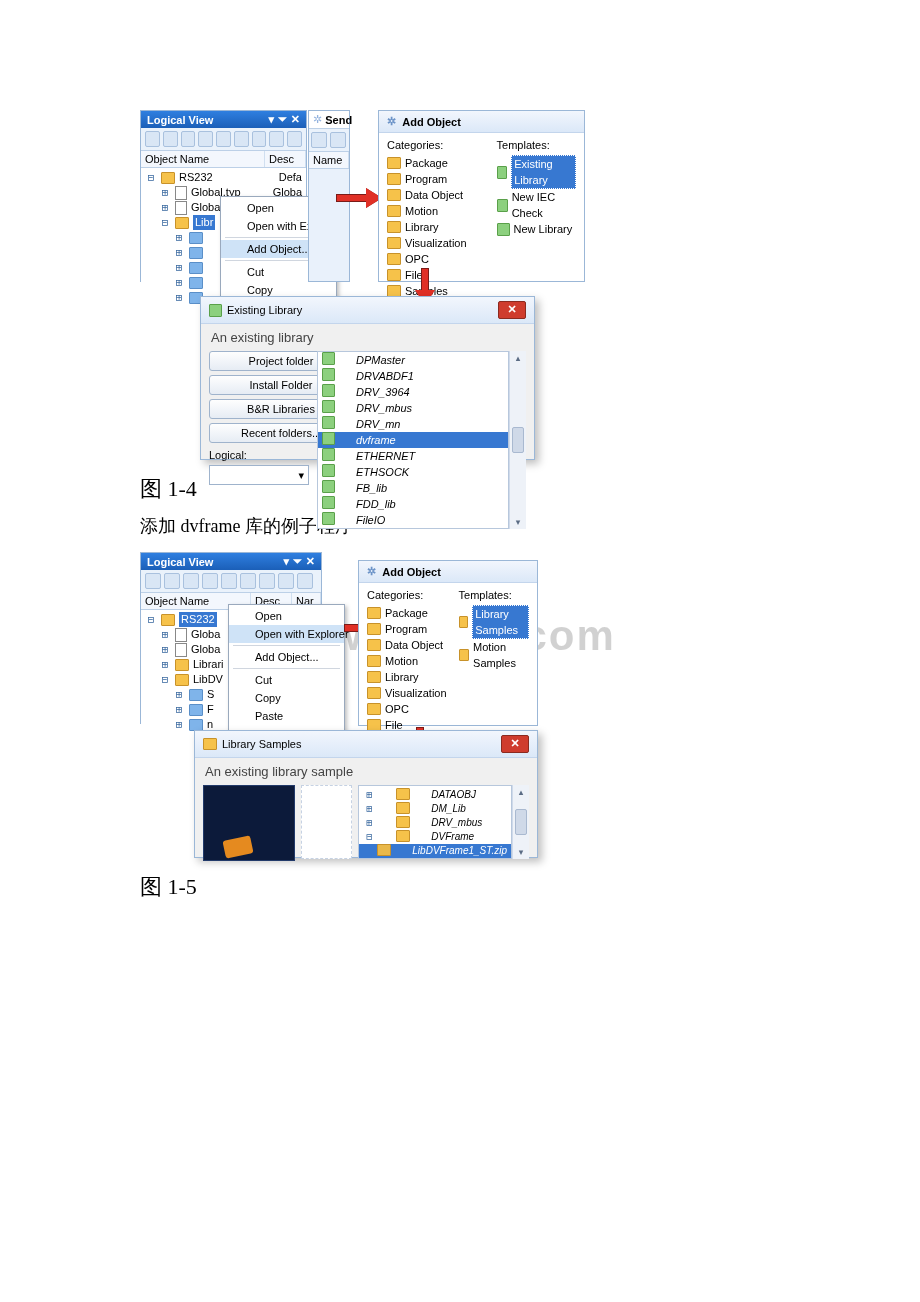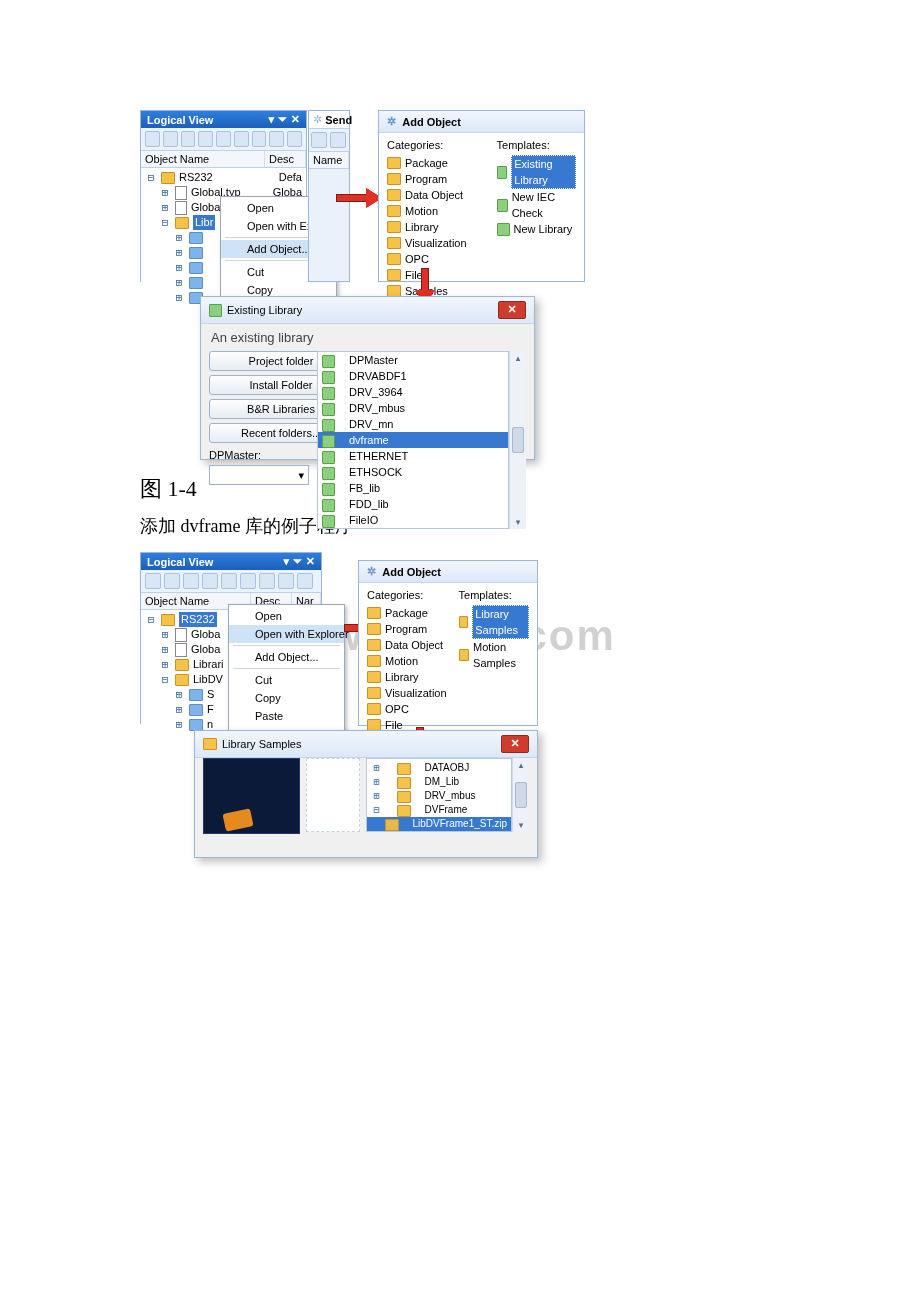--- a/index.html
+++ b/index.html
@@ -217,21 +217,21 @@
     min-width: 90px;
     text-align: center;
   }
   .listpane {
     background: #fff;
     border: 1px solid #b7c7dc;
     font-size: 11px;
     line-height: 16px;
     overflow: hidden;
   }
-  .listrow { display: flex; align-items: flex-end; gap: 14px; padding: 0 4px; }
+  .listrow { display: flex; align-items: flex-start; gap: 21px; padding: 0 4px; font-style: italic; }
   .listrow.sel { background: #3778d1; color: #fff; }
   .scrollbar {
     width: 16px;
     background: #eef2f8;
     border-left: 1px solid #cfdaea;
     display: flex;
     flex-direction: column;
     justify-content: space-between;
     align-items: center;
     padding: 2px 0;
@@ -458,21 +458,21 @@
         </span>
         <span class="close-btn">✕</span>
       </div>
       <div class="sub">An existing library</div>
       <div style="display:flex; padding:0 8px 8px 8px; gap:8px;">
         <div style="width:100px; display:flex; flex-direction:column; gap:4px;">
           <div class="btn">Project folder</div>
           <div class="btn">Install Folder</div>
           <div class="btn">B&amp;R Libraries</div>
           <div class="btn">Recent folders...</div>
-          <div style="font-size:11px;margin-top:2px">DPMaster:</div>
+          <div style="font-size:11px;margin-top:2px">Logical:</div>
           <div style="border:1px solid #9fb3cc;background:#fff;height:18px;display:flex;justify-content:flex-end;align-items:center;padding:0 4px">
             <span>▾</span>
           </div>
         </div>
         <div style="flex:1;display:flex">
           <div class="listpane" style="flex:1">
             <div class="listrow">
                 <span class="lib-ico"></span>
                 <span>DPMaster</span>
               </div>
@@ -688,20 +688,21 @@
     <div class="arrow-down" style="position:absolute; left:270px; top:175px; width:20px; height:30px;"></div>
 
     <div class="dlg" style="position:absolute; left:54px; top:178px; width:342px; height:126px;">
       <div class="dlg-hdr">
         <span style="display:flex;align-items:center;gap:5px">
           <span class="folder-ico"></span>
           <span>Library Samples</span>
         </span>
         <span class="close-btn">✕</span>
       </div>
+      <div class="sub">An existing library sample</div>
       <div style="display:flex; padding:0 8px 6px 8px; gap:6px; height:74px;">
         <div class="samp-dark" style="width:110px; height:100%;">
           <div class="samp-shape"></div>
         </div>
         <div style="width:60px;border:1px dashed #c6d2e3;background:#fff"></div>
         <div style="flex:1;display:flex">
           <div class="listpane" style="flex:1; line-height:14px; font-size:10px; padding-top:2px;">
             <div class="listrow">
                 <span class="tw">⊞</span>
                 <span class="folder-ico"></span>
@@ -734,14 +735,15 @@
           <div class="scrollbar">
             <div class="arr">▴</div>
             <div class="thumb"></div>
             <div class="arr">▾</div>
           </div>
         </div>
       </div>
     </div>
   </div>
 
+  <div class="caption">图 1-5</div>
 
 </div>
 
 </body></html>

